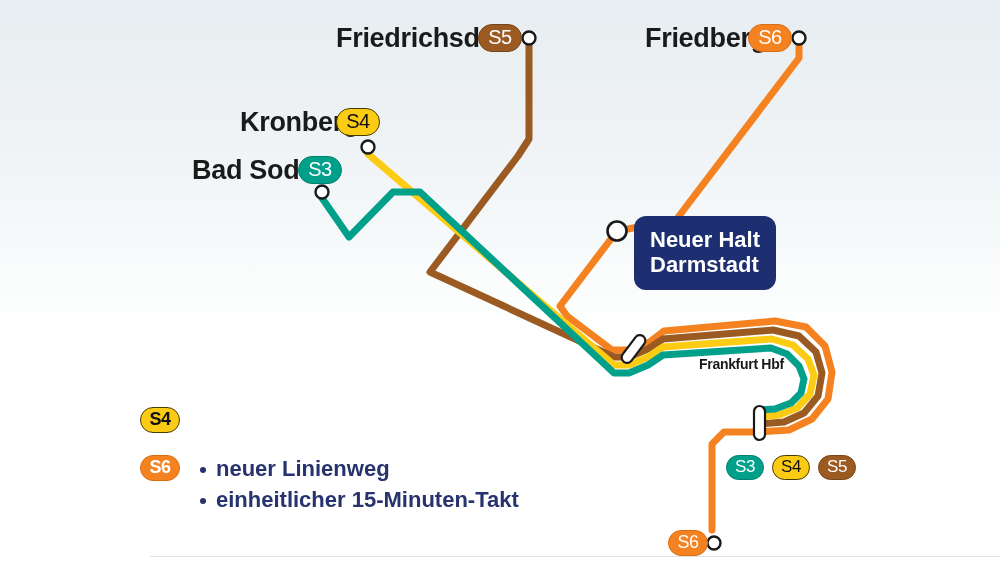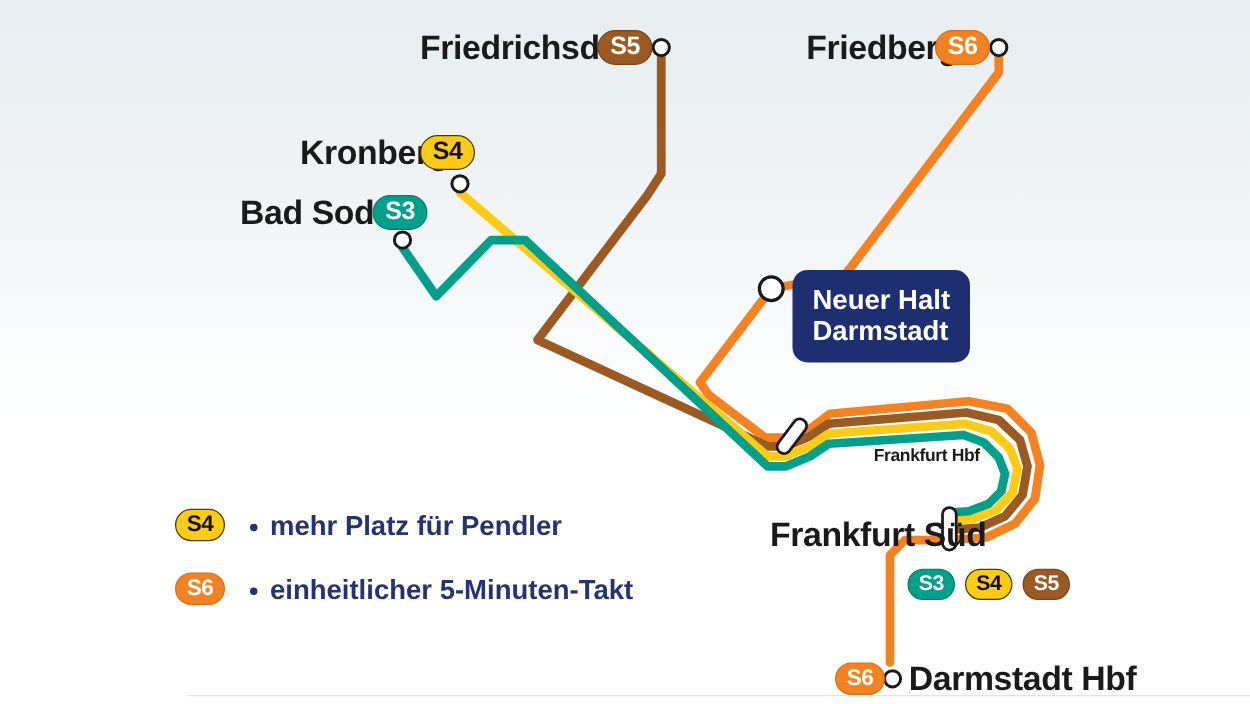--- a/index.html
+++ b/index.html
@@ -31,21 +31,21 @@
   .lbl.big{font-size:27px;}
   .lbl.small{font-size:14px;}
 
   
   .badge{
     position:absolute;
     display:inline-flex;
     align-items:center;
     justify-content:center;
     border-radius:999px;
-    font-weight:bold;
+    font-weight:normal;
     line-height:1;
     box-sizing:border-box;
     letter-spacing:-0.5px;
   }
   .badge.b-lg{width:44px;height:28px;font-size:20px;padding-bottom:2px;}
   .badge.b-md{width:40px;height:26px;font-size:18px;padding-bottom:2px;}
   .badge.b-sm{width:38px;height:25px;font-size:17px;padding-bottom:2px;}
 
   .badge.s3{background:#00a08a;color:#ffffff;border:1.5px solid #00806e;}
   .badge.s4{background:#fccc14;color:#111111;border:1.5px solid #4a3d00;}
@@ -146,53 +146,49 @@
   <div class="badge b-lg s6" style="left:748px;top:24px;">S6</div>
 
   <div class="lbl big" style="left:240px;top:109px;">Kronberg</div>
   <div class="badge b-lg s4" style="left:336px;top:108px;">S4</div>
 
   <div class="lbl big" style="left:192px;top:157px;">Bad Soden</div>
   <div class="badge b-lg s3" style="left:298px;top:156px;">S3</div>
 
   <div class="lbl small" style="left:651px;top:357px;margin-left:48px;">Frankfurt Hbf</div>
 
-  <div class="lbl big" style="left:616px;top:415px;">Frankfurt Süd</div>
 
   <div class="badge b-sm s3" style="left:726px;top:455px;">S3</div>
   <div class="badge b-sm s4" style="left:772px;top:455px;">S4</div>
   <div class="badge b-sm s5" style="left:818px;top:455px;">S5</div>
 
   <div class="badge b-md s6" style="left:668px;top:530px;">S6</div>
-  <div class="lbl big" style="left:727px;top:530px;">Darmstadt Hbf</div>
 
   <div class="infobox" style="left:634px;top:216px;">
     <span>Neuer Halt</span>
     <span>Darmstadt</span>
   </div>
 
   <div id="legend">
 
     <div class="leg-row">
       <div class="leg-badge-col">
         <span class="leg-badge" style="background:#fccc14;color:#111111;border:1.5px solid #4a3d00;">S4</span>
       </div>
-      <div class="leg-items">
-        <div class="leg-item">mehr Platz für Pendler</div>
-      </div>
     </div>
 
     <div class="leg-gap"></div>
 
     <div class="leg-row">
       <div class="leg-badge-col">
         <span class="leg-badge" style="background:#f58220;color:#ffffff;border:1.5px solid #d96d12;">S6</span>
       </div>
       <div class="leg-items">
-        <div class="leg-item">einheitlicher 5-Minuten-Takt</div>
+        <div class="leg-item">neuer Linienweg</div>
+        <div class="leg-item">einheitlicher 15-Minuten-Takt</div>
       </div>
     </div>
 
   </div>
 
   <div id="footer-rule"></div>
 
 </div>
 
 </body></html>

